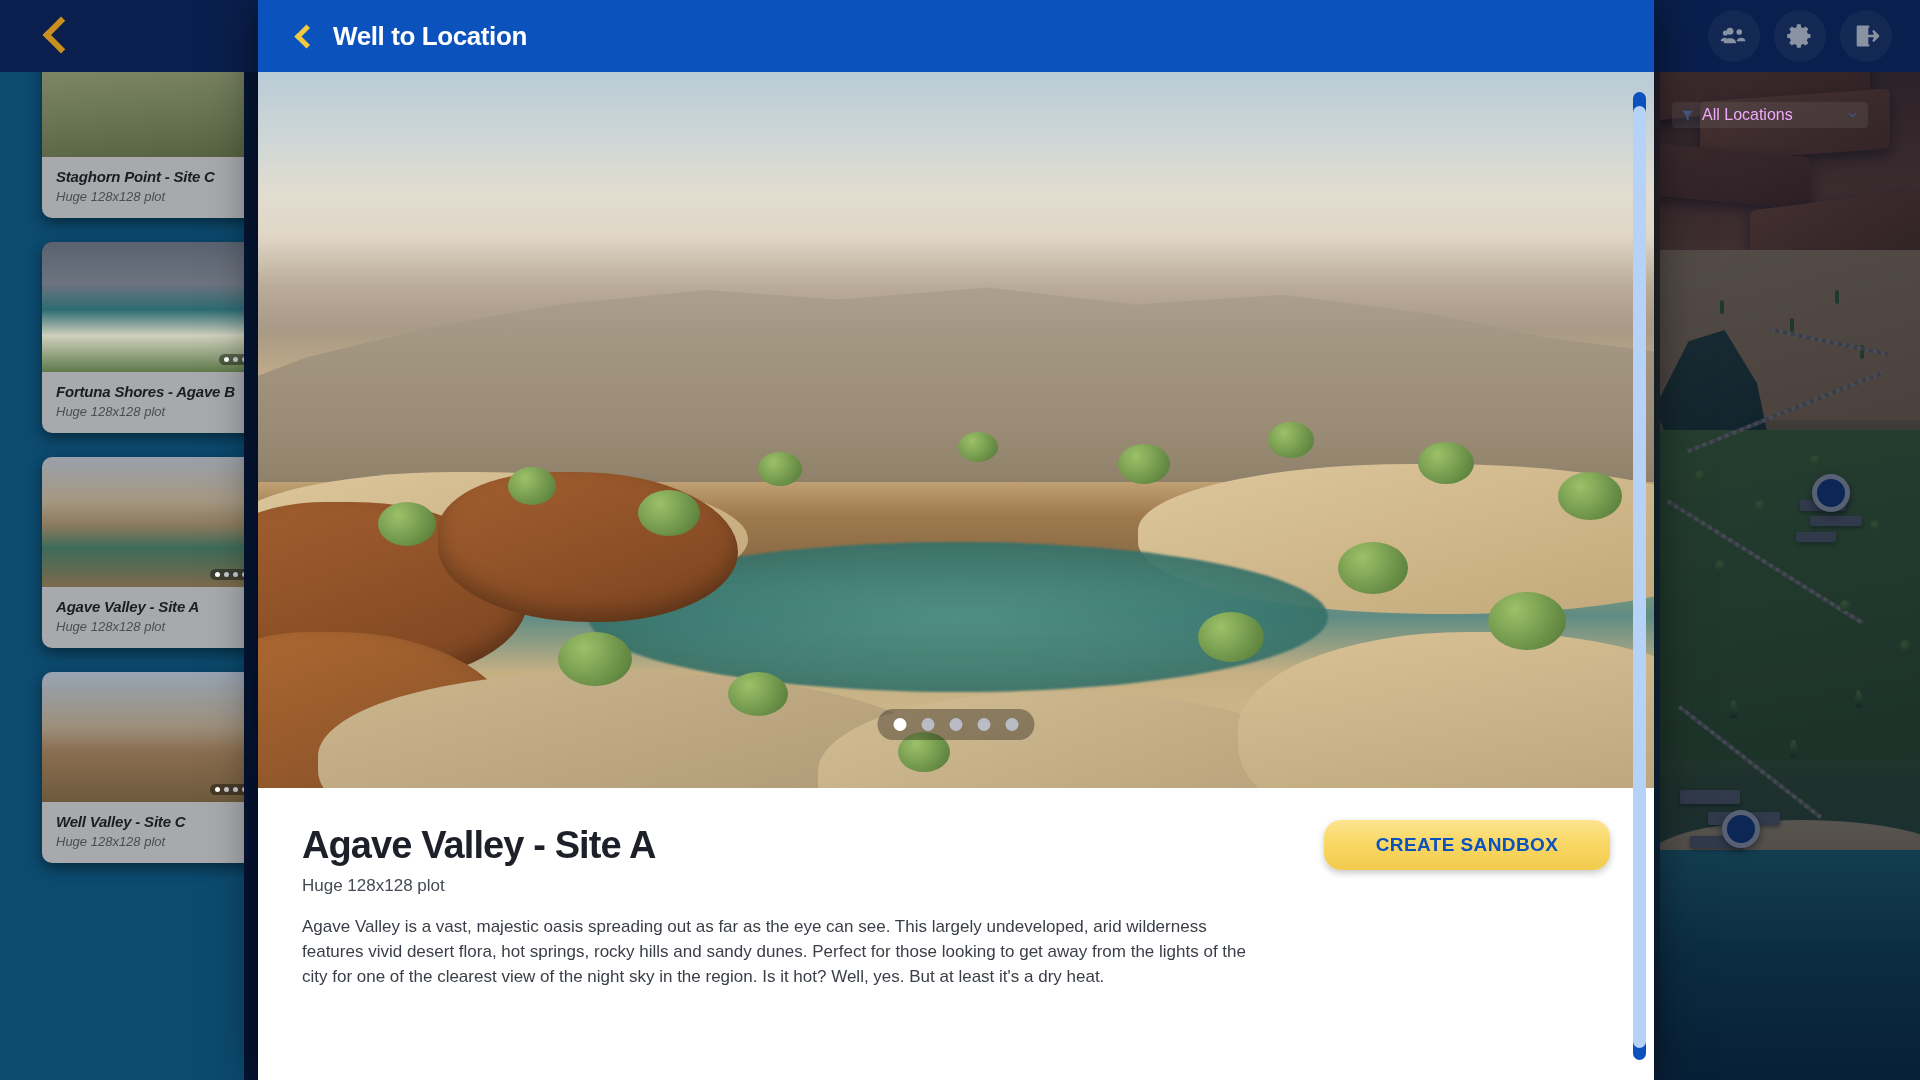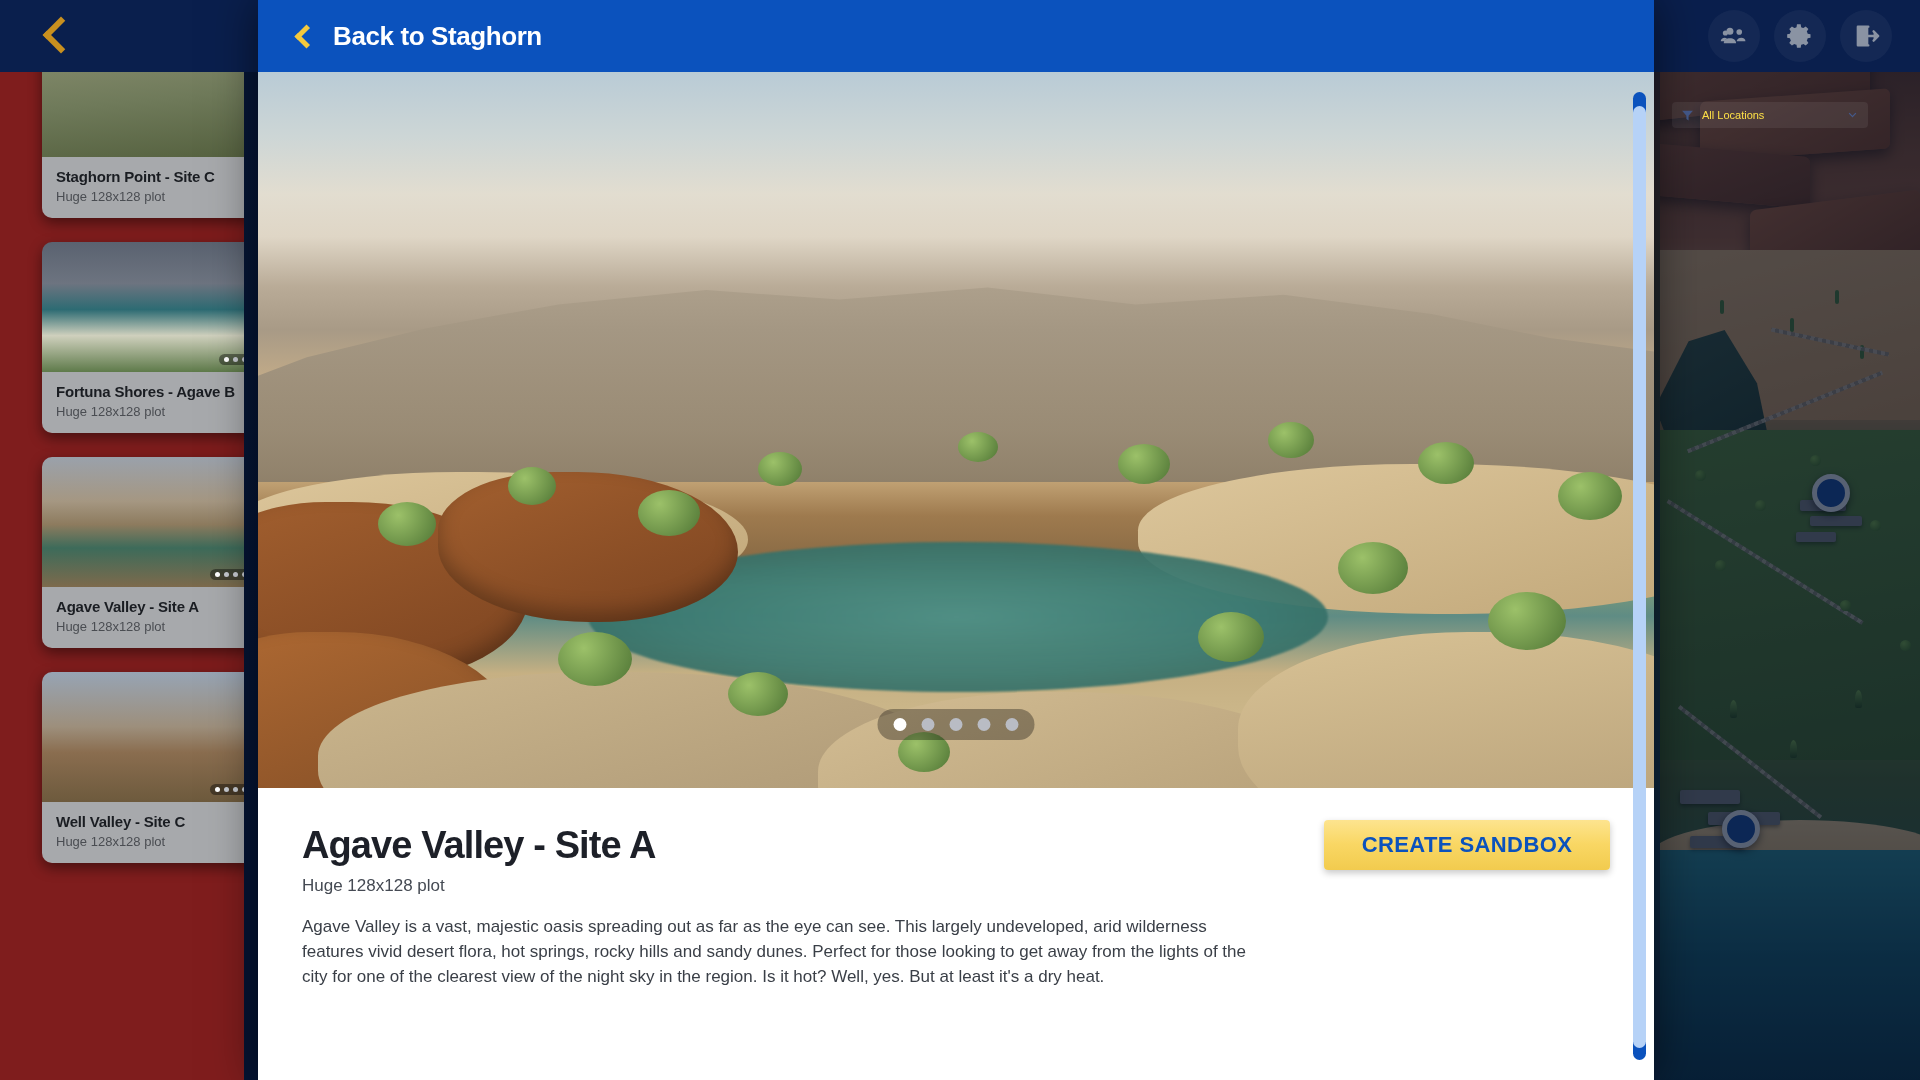--- a/index.html
+++ b/index.html
@@ -123,27 +123,27 @@
   }
   .circle-btn svg { width:28px; height:28px; fill:#8a93a3; stroke:#8a93a3; }
 
   .filter-dd {
     position:absolute; right:52px; top:102px;
     width:196px; height:26px; border-radius:4px;
     background:rgba(255,255,255,.07);
     display:flex; align-items:center; gap:8px;
     padding:0 9px; z-index:4; cursor:pointer;
   }
-  .filter-dd .ftxt { color:#fde047; font-size:11px; flex:1; }
+  .filter-dd .ftxt { color:#f0abfc; font-size:16px; flex:1; }
   .filter-dd svg { fill:#44598a; }
 
   
   .sidebar {
     position:absolute; top:72px; left:0; width:244px; height:1008px;
-    background:#7f1d1d; z-index:3; overflow:hidden;
+    background:#0c4a6e; z-index:3; overflow:hidden;font-style:italic;
   }
   .sidebar-title {
     color:#b9c2d4; font-size:20px; font-weight:700;
     letter-spacing:-.2px; padding:22px 0 18px 42px;
   }
   .site-card {
     width:228px; margin:0 0 24px 42px;
     border-radius:10px; overflow:hidden;
     box-shadow:0 5px 14px rgba(0,0,0,.45);
     cursor:pointer; position:relative;
@@ -255,23 +255,23 @@
   .section-head {
     font-size:24px; font-weight:700; color:#1d2028;
     margin-top:46px; letter-spacing:-.3px;
   }
   .desc {
     margin-top:18px; font-size:17px; line-height:1.48;
     color:#3a3f47; max-width:963px;
   }
   .create-btn {
     position:absolute; right:44px; top:32px;
-    width:286px; height:50px; border-radius:4px;
+    width:286px; height:50px; border-radius:17px;
     background:linear-gradient(180deg,#fde48f 0%,#f9d764 48%,#f2cb4e 100%);
-    color:#0b52bd; font-size:22px; font-weight:800; letter-spacing:.4px;
+    color:#0b52bd; font-size:19px; font-weight:800; letter-spacing:.4px;
     display:flex; align-items:center; justify-content:center;
     border:none; cursor:pointer;
     box-shadow:0 3px 7px rgba(0,0,0,.22);
   }
 
   .modal-scrollbar {
     position:absolute; right:8px; top:92px;
     width:13px; height:968px; border-radius:7px;
     background:#0b52bd; z-index:8; cursor:pointer;
   }
@@ -428,21 +428,21 @@
         <div class="card-title">Well Valley - Site C</div>
         <div class="card-sub">Huge 128x128 plot</div>
       </div>
     </div>
   </div>
 
   <div class="modal">
 
     <div class="modal-header">
       <span class="mh-chevron"></span>
-      <span class="mh-label">Back to Staghorn</span>
+      <span class="mh-label">Well to Location</span>
     </div>
 
     <div class="hero">
       <div class="hero-mtn"></div>
 
       <div class="hero-sand" style="left:-30px;top:400px;width:520px;height:130px"></div>
       <div class="hero-sand" style="left:880px;top:392px;width:620px;height:150px"></div>
 
       <div class="hero-water"></div>
 

